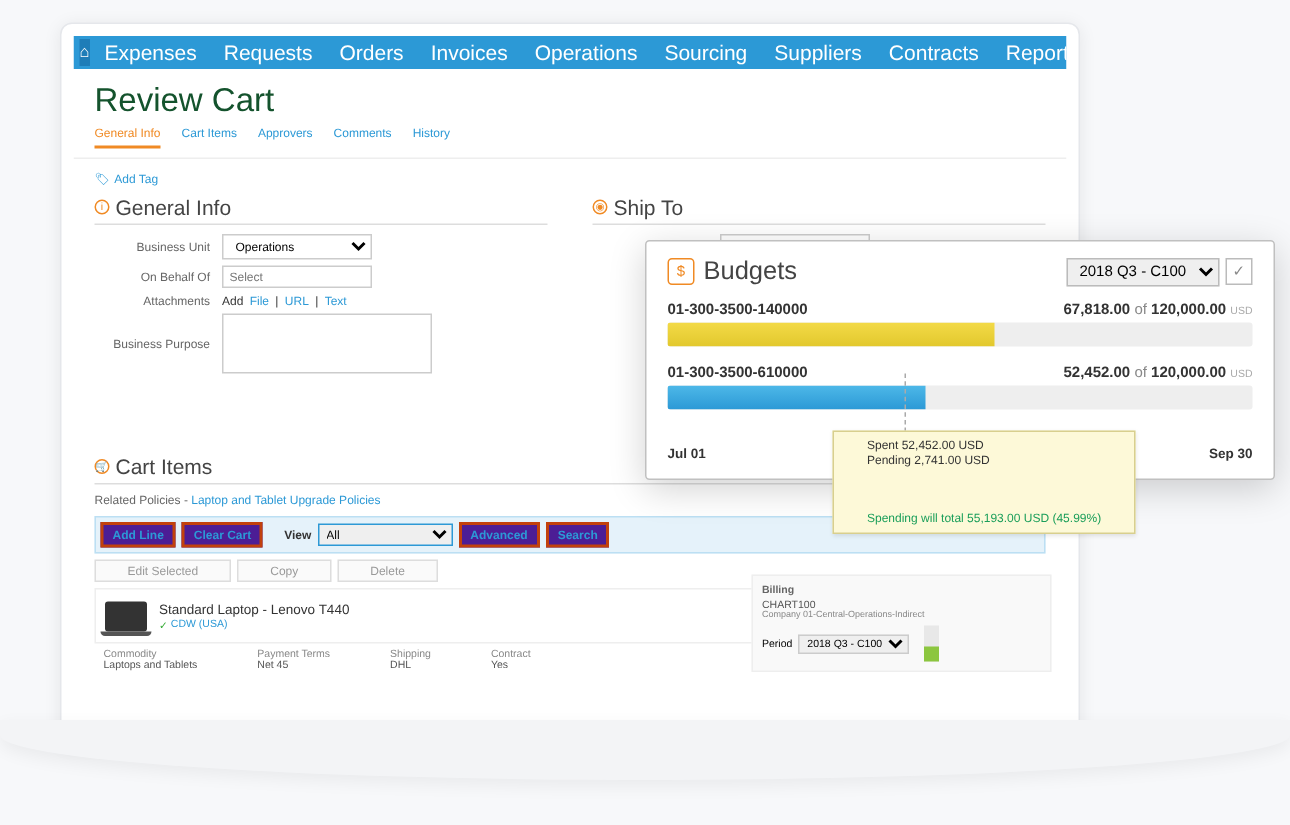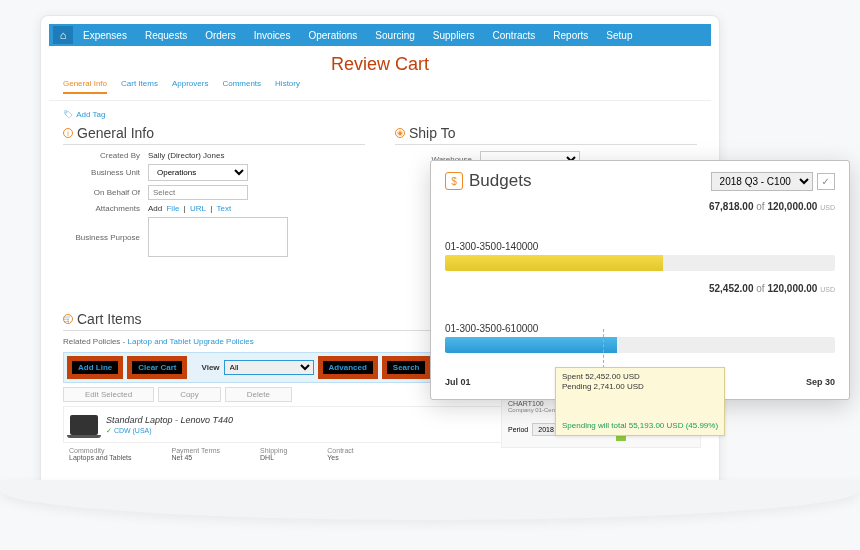--- a/index.html
+++ b/index.html
@@ -5,23 +5,23 @@
 * { box-sizing: border-box; margin: 0; padding: 0; font-family: Arial, Helvetica, sans-serif; }
 body { width: 860px; height: 550px; background: #f7f8fa; position: relative; overflow: hidden; }
 
 .laptop { position: absolute; left: 40px; top: 15px; width: 680px; height: 480px; background: #fff; border: 1px solid #e5e7eb; border-radius: 8px 8px 0 0; box-shadow: 0 2px 12px rgba(0,0,0,0.08); }
 .laptop-base { position: absolute; left: 0; top: 480px; width: 860px; height: 40px; background: #f3f4f6; border-radius: 0 0 50% 50% / 0 0 30px 30px; box-shadow: 0 4px 12px rgba(0,0,0,0.06); }
 
 .screen { position: absolute; inset: 8px; background: #fff; overflow: hidden; font-size: 9px; }
 
 .topnav { background: #2c99d6; height: 22px; display: flex; align-items: center; padding: 0 4px; gap: 2px; }
 .topnav .home { width: 20px; height: 18px; background: #1e7db8; display: flex; align-items: center; justify-content: center; color: #fff; font-size: 11px; }
-.topnav a { color: #fff; font-size: 10px; padding: 0 8px; text-decoration: none; }
-
-.page-title { font-size: 18px; font-weight: 400; padding: 8px 14px 4px; color: #c2410c; text-align: center; }
+.topnav a { color: #fff; font-size: 14px; padding: 0 8px; text-decoration: none; }
+
+.page-title { font-size: 22px; font-weight: 400; padding: 8px 14px 4px; color: #14532d; }
 
 .tabs { display: flex; gap: 14px; padding: 0 14px 6px; border-bottom: 1px solid #eee; font-size: 8px; }
 .tabs span { color: #2c99d6; cursor: pointer; }
 .tabs span.active { color: #f08a24; border-bottom: 2px solid #f08a24; padding-bottom: 4px; }
 
 .content { padding: 8px 14px; }
 .addtag { color: #2c99d6; font-size: 8px; margin-bottom: 6px; display: inline-flex; align-items: center; gap: 3px; }
 .addtag::before { content: "🏷"; font-size: 8px; }
 
 .two-col { display: flex; gap: 30px; }
@@ -35,32 +35,32 @@
 .field-row input, .field-row select, .field-row textarea { border: 1px solid #ccc; font-size: 8px; padding: 2px 4px; background: #fff; }
 .field-row select { width: 100px; }
 .field-row textarea { width: 140px; height: 40px; resize: none; }
 .attach-links a { color: #2c99d6; margin: 0 2px; }
 
 .cart-section { margin-top: 50px; }
 .related { font-size: 8px; color: #666; margin: 4px 0 6px; }
 .related a { color: #2c99d6; }
 
 .cart-toolbar { display: flex; align-items: center; gap: 4px; background: #e5f2fa; border: 1px solid #bcdff3; padding: 3px; font-size: 8px; }
-.cart-toolbar button { border: 5px solid #c2410c; background: #000000; color: #2c99d6; font-size: 8px; padding: 2px 6px; cursor: pointer; font-weight: bold; }
+.cart-toolbar button { border: 2px solid #c2410c; background: #4c1d95; color: #2c99d6; font-size: 8px; padding: 2px 6px; cursor: pointer; font-weight: bold; }
 .cart-toolbar .lbl { margin-left: 10px; font-weight: bold; color: #333; }
 .cart-toolbar select { border: 1px solid #2c99d6; font-size: 8px; padding: 1px; width: 90px; }
 
 .sub-toolbar { display: flex; gap: 4px; padding: 4px 0; font-size: 8px; }
 .sub-toolbar span { border: 1px solid #ddd; padding: 2px 21px; color: #999; background: #fafafa; }
 
 .line-item { display: flex; align-items: center; border: 1px solid #eee; padding: 6px; gap: 8px; }
 .laptop-icon { width: 28px; height: 20px; background: #333; border-radius: 2px; position: relative; }
 .laptop-icon::after { content: ""; position: absolute; left: -3px; bottom: -3px; width: 34px; height: 3px; background: #555; border-radius: 0 0 3px 3px; }
 .item-desc { flex: 1; font-size: 9px; }
-.item-desc .name { color: #333; font-style: italic; }
+.item-desc .name { color: #333; }
 .item-desc .vendor { color: #2c99d6; font-size: 7px; display: inline-flex; align-items: center; gap: 2px; }
 .item-desc .vendor::before { content: "✓"; color: #3a3; font-size: 7px; }
 .item-price { text-align: right; font-size: 8px; }
 .item-price .amt { font-size: 14px; color: #444; font-weight: 300; }
 .item-price .cur { font-size: 7px; color: #888; }
 .item-price .each { font-size: 7px; color: #888; }
 
 .item-meta { display: flex; gap: 40px; padding: 4px 6px; font-size: 7px; color: #888; }
 .item-meta div span:first-child { display: block; color: #888; }
 .item-meta div span:last-child { color: #555; }
@@ -78,32 +78,32 @@
 
 .budgets-pop { position: absolute; right: 10px; top: 160px; width: 420px; background: #fff; border: 1px solid #c0c0c0; box-shadow: 0 6px 24px rgba(0,0,0,0.18); border-radius: 3px; padding: 10px 14px 12px; z-index: 50; }
 .budgets-pop .bh { display: flex; justify-content: space-between; align-items: center; margin-bottom: 10px; }
 .budgets-pop .bh-left { display: flex; align-items: center; gap: 6px; font-size: 17px; color: #444; font-weight: 300; }
 .budgets-pop .bh-left .ico { width: 18px; height: 18px; border: 1px solid #f08a24; border-radius: 3px; display: flex; align-items: center; justify-content: center; color: #f08a24; font-size: 10px; }
 .budgets-pop select { border: 1px solid #bbb; font-size: 10px; padding: 2px 4px; }
 .budgets-pop .vchk { border: 1px solid #bbb; padding: 2px 4px; font-size: 10px; color: #888; }
 
 .budget-row { margin-bottom: 12px; }
 .budget-row .top { display: flex; justify-content: space-between; font-size: 10px; margin-bottom: 3px; }
-.budget-row .acct { font-weight: normal; color: #333; margin-top: 40px; }
+.budget-row .acct { font-weight: bold; color: #333; }
 .budget-row .nums { color: #333; }
 .budget-row .nums .of { color: #888; font-weight: normal; }
 .budget-row .nums .usd { color: #aaa; font-size: 7px; }
 .bar-wrap { height: 16px; background: #eee; border-radius: 2px; position: relative; overflow: hidden; }
 .bar-fill { height: 100%; position: absolute; left: 0; top: 0; }
 .bar-yellow { background: linear-gradient(#f3da47, #e2c82d); }
 .bar-blue { background: linear-gradient(#4db8e8, #2c99d6); }
 
 .timeline { position: relative; margin-top: 6px; }
 .timeline .dates { display: flex; justify-content: space-between; font-size: 9px; color: #333; font-weight: bold; margin-top: 24px; }
-.tooltip { position: absolute; left: 110px; top: -10px; background: #fdf9d8; border: 1px solid #d8cf8e; padding: 4px 6px; font-size: 8px; line-height: 1.3; box-shadow: 0 1px 3px rgba(0,0,0,0.1); z-index: 60; }
+.tooltip { position: absolute; left: 110px; top: -10px; background: #fdf9d8; border: 1px solid #d8cf8e; padding: 4px 22px; font-size: 8px; line-height: 1.3; box-shadow: 0 1px 3px rgba(0,0,0,0.1); z-index: 60; }
 .tooltip .spent { color: #333; }
 .tooltip .pending { color: #333; }
 .tooltip .spending { color: #1a9e5a; margin-top: 28px; }
 .dotted { position: absolute; left: 158px; top: -48px; height: 70px; border-left: 1px dashed #aaa; }
 
 .search-ico { color: #2c99d6; font-size: 8px; }
 </style>
 </head>
 <body>
 
@@ -137,24 +137,20 @@
     <div class="content">
       <span class="addtag">Add Tag</span>
 
       <div class="two-col">
         <div class="section">
           <div class="section-head">
               <span class="ico">i</span>
               <span>General Info</span>
             </div>
           <div class="field-row">
-              <label>Created By</label>
-              <span class="val">Sally (Director) Jones</span>
-            </div>
-          <div class="field-row">
               <label>Business Unit</label>
               <select><option>Operations</option></select>
             </div>
           <div class="field-row">
               <label>On Behalf Of</label>
               <input style="width: 100px;" placeholder="Select">
             </div>
           <div class="field-row attach-links">
               <label>Attachments</label>
               <span class="val"><span>Add</span> <a>File</a> | <a>URL</a> | <a>Text</a></span>

